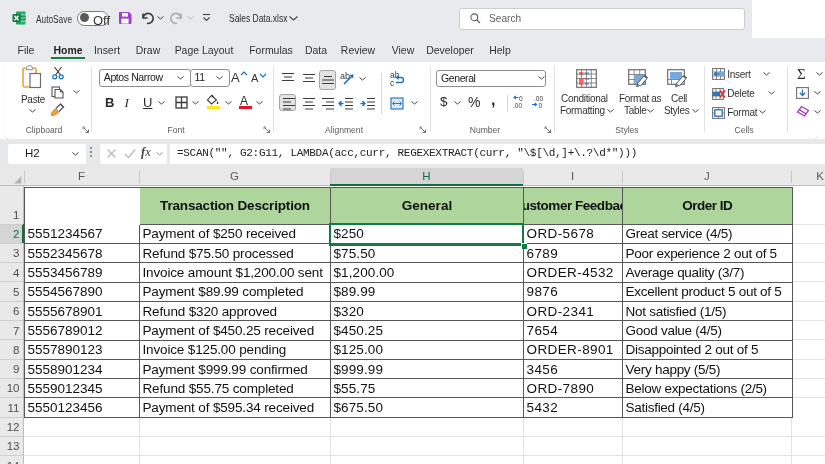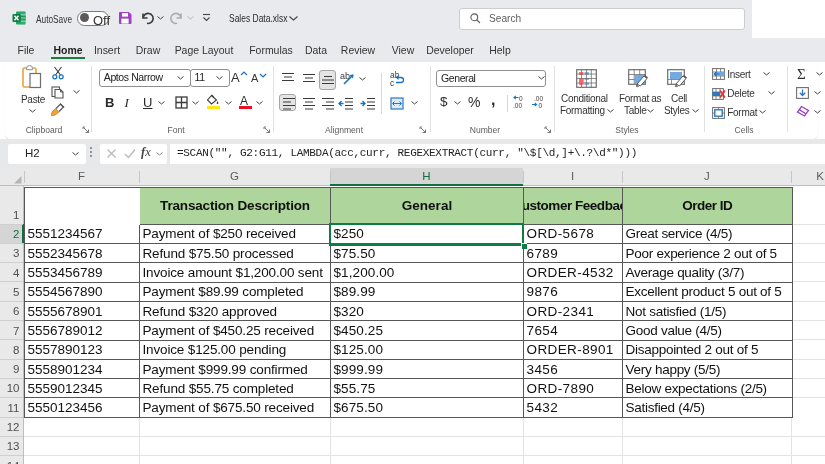--- a/index.html
+++ b/index.html
@@ -510,21 +510,21 @@
       <div class="dc">Payment $999.99 confirmed</div>
       <div class="dc">$999.99</div>
       <div class="dc">3456</div>
       <div class="dc">Very happy (5/5)</div>
     <div class="dc">5559012345</div>
       <div class="dc">Refund $55.75 completed</div>
       <div class="dc">$55.75</div>
       <div class="dc">ORD-7890</div>
       <div class="dc">Below expectations (2/5)</div>
     <div class="dc">5550123456</div>
-      <div class="dc">Payment of $675.50 received</div>
+      <div class="dc">Payment of $595.34 received</div>
       <div class="dc">$675.50</div>
       <div class="dc">5432</div>
       <div class="dc">Satisfied (4/5)</div>
   </div>
 
   <div class="abs" style="left:329px;top:55px;width:195px;height:23px;border:2px solid #0f7b45;box-sizing:border-box;"></div>
   <div class="abs" style="left:520.5px;top:74.5px;width:6.5px;height:6.5px;background:#fff;"></div>
   <div class="abs" style="left:521.5px;top:75.5px;width:5px;height:5px;background:#0f7b45;"></div>
 </div>
 

